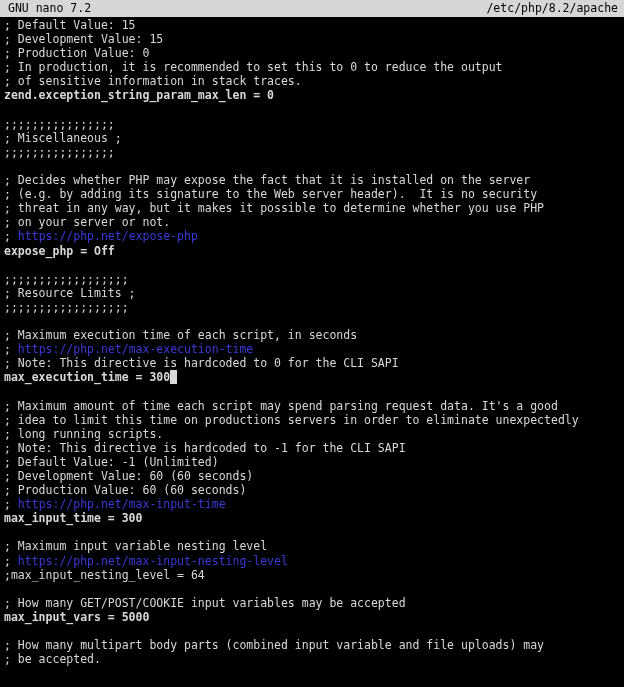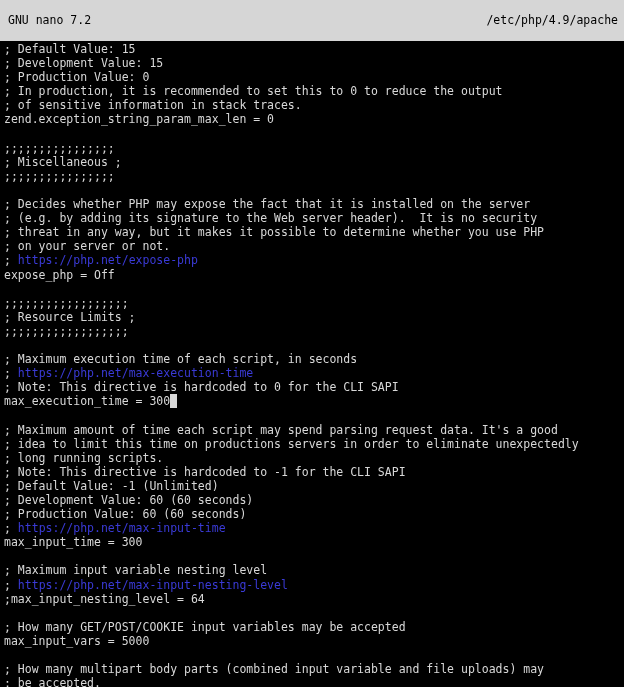--- a/index.html
+++ b/index.html
@@ -23,21 +23,21 @@
   }
   .titlebar {
     background: #d6d6d6;
     color: #000000;
     height: 17px;
     line-height: 17px;
     font-size: 11.5px;
     display: flex;
     justify-content: space-between;
     align-items: center;
-    padding: 12px 4px;
+    padding: 0 4px;
     white-space: nowrap;
     overflow: hidden;
     flex: 0 0 auto;
   }
   .titlebar .tb-left {
     padding-left: 4px;
   }
   .titlebar .tb-right {
     padding-right: 2px;
   }
@@ -49,31 +49,31 @@
     color: #d8d8d8;
     overflow: hidden;
     white-space: pre;
   }
   .line {
     white-space: pre;
     height: 14.1px;
   }
   .c-comment { color: #d8d8d8; }
   .c-url     { color: #3a3ad6; margin-top: 42px; }
-  .c-plain   { color: #d8d8d8; }
+  .c-plain   { color: #d8d8d8; font-weight: bold; }
   .cursor {
     background: #d8d8d8;
     color: #000000;
   }
 </style>
 </head>
 <body>
 
 <div class="terminal">
 
   <div class="titlebar">
     <span class="tb-left">GNU nano 7.2</span>
-    <span class="tb-right">/etc/php/4.9/apache</span>
+    <span class="tb-right">/etc/php/8.2/apache</span>
   </div>
 
   <div class="editor" id="editor-body"><div class="line"><span class="c-comment">; Default Value: 15</span></div><div class="line"><span class="c-comment">; Development Value: 15</span></div><div class="line"><span class="c-comment">; Production Value: 0</span></div><div class="line"><span class="c-comment">; In production, it is recommended to set this to 0 to reduce the output</span></div><div class="line"><span class="c-comment">; of sensitive information in stack traces.</span></div><div class="line"><span class="c-plain">zend.exception_string_param_max_len = 0</span></div><div class="line"><span class="c-plain"></span></div><div class="line"><span class="c-comment">;;;;;;;;;;;;;;;;</span></div><div class="line"><span class="c-comment">; Miscellaneous ;</span></div><div class="line"><span class="c-comment">;;;;;;;;;;;;;;;;</span></div><div class="line"><span class="c-plain"></span></div><div class="line"><span class="c-comment">; Decides whether PHP may expose the fact that it is installed on the server</span></div><div class="line"><span class="c-comment">; (e.g. by adding its signature to the Web server header).  It is no security</span></div><div class="line"><span class="c-comment">; threat in any way, but it makes it possible to determine whether you use PHP</span></div><div class="line"><span class="c-comment">; on your server or not.</span></div><div class="line"><span class="c-comment">; </span><span class="c-url">https://php.net/expose-php</span></div><div class="line"><span class="c-plain">expose_php = Off</span></div><div class="line"><span class="c-plain"></span></div><div class="line"><span class="c-comment">;;;;;;;;;;;;;;;;;;</span></div><div class="line"><span class="c-comment">; Resource Limits ;</span></div><div class="line"><span class="c-comment">;;;;;;;;;;;;;;;;;;</span></div><div class="line"><span class="c-plain"></span></div><div class="line"><span class="c-comment">; Maximum execution time of each script, in seconds</span></div><div class="line"><span class="c-comment">; </span><span class="c-url">https://php.net/max-execution-time</span></div><div class="line"><span class="c-comment">; Note: This directive is hardcoded to 0 for the CLI SAPI</span></div><div class="line"><span class="c-plain">max_execution_time = 300</span><span class="cursor"> </span></div><div class="line"><span class="c-plain"></span></div><div class="line"><span class="c-comment">; Maximum amount of time each script may spend parsing request data. It's a good</span></div><div class="line"><span class="c-comment">; idea to limit this time on productions servers in order to eliminate unexpectedly</span></div><div class="line"><span class="c-comment">; long running scripts.</span></div><div class="line"><span class="c-comment">; Note: This directive is hardcoded to -1 for the CLI SAPI</span></div><div class="line"><span class="c-comment">; Default Value: -1 (Unlimited)</span></div><div class="line"><span class="c-comment">; Development Value: 60 (60 seconds)</span></div><div class="line"><span class="c-comment">; Production Value: 60 (60 seconds)</span></div><div class="line"><span class="c-comment">; </span><span class="c-url">https://php.net/max-input-time</span></div><div class="line"><span class="c-plain">max_input_time = 300</span></div><div class="line"><span class="c-plain"></span></div><div class="line"><span class="c-comment">; Maximum input variable nesting level</span></div><div class="line"><span class="c-comment">; </span><span class="c-url">https://php.net/max-input-nesting-level</span></div><div class="line"><span class="c-comment">;max_input_nesting_level = 64</span></div><div class="line"><span class="c-plain"></span></div><div class="line"><span class="c-comment">; How many GET/POST/COOKIE input variables may be accepted</span></div><div class="line"><span class="c-plain">max_input_vars = 5000</span></div><div class="line"><span class="c-plain"></span></div><div class="line"><span class="c-comment">; How many multipart body parts (combined input variable and file uploads) may</span></div><div class="line"><span class="c-comment">; be accepted.</span></div></div>
 
 </div>
 
 </body></html>

